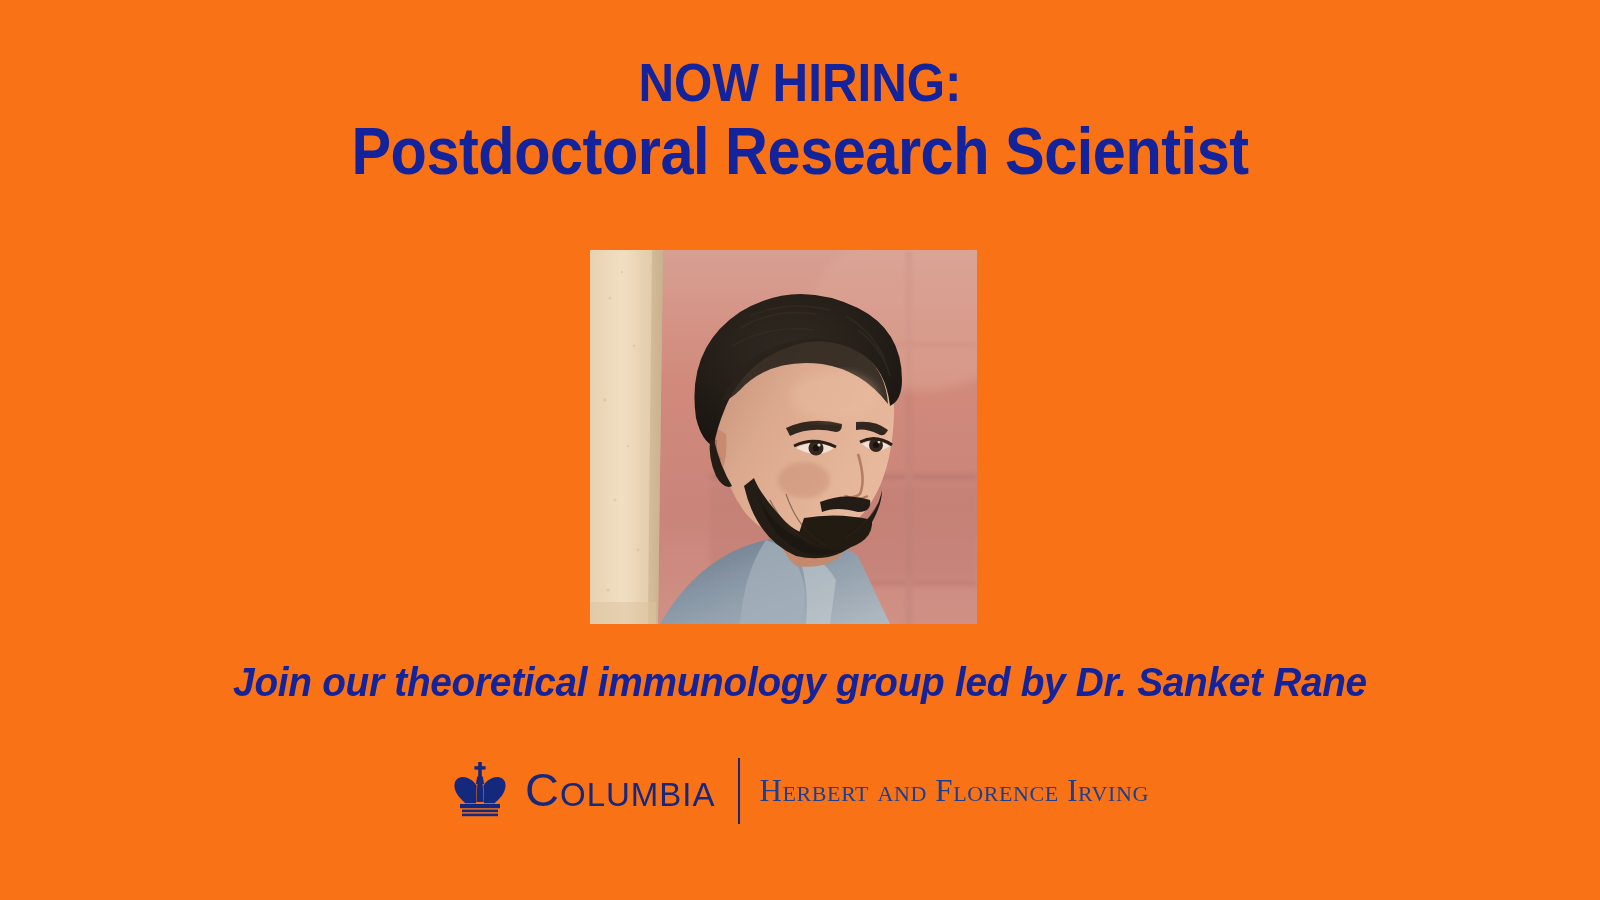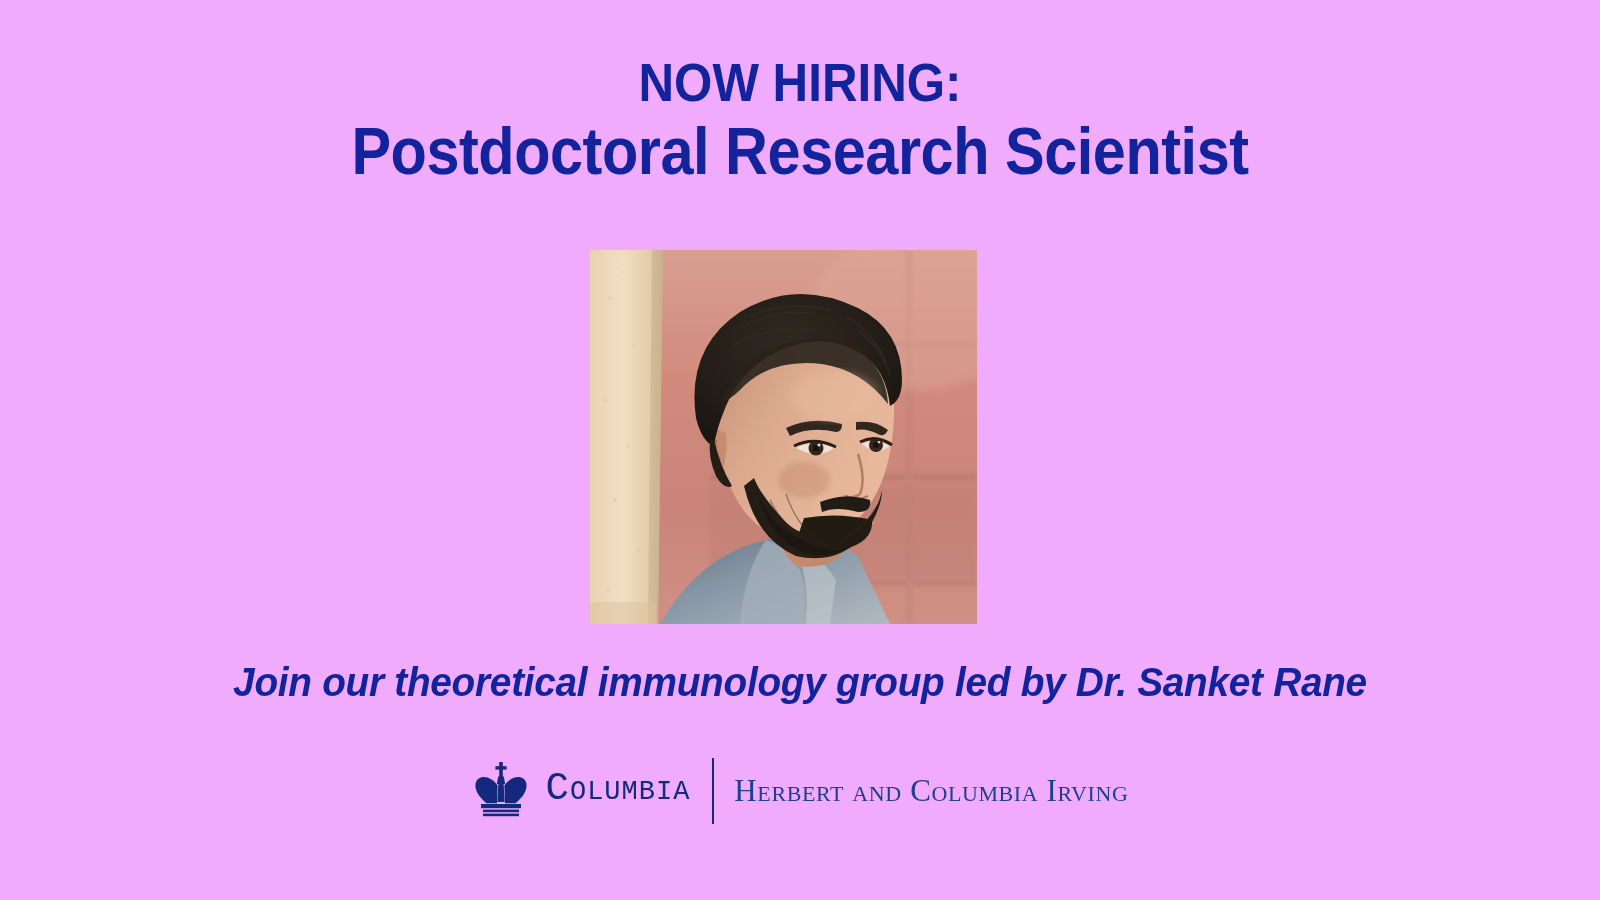--- a/index.html
+++ b/index.html
@@ -7,21 +7,21 @@
     padding: 0;
     background: #b5d7ec;
   }
   body {
     font-family: "Liberation Sans", sans-serif;
   }
   #poster {
     position: relative;
     width: 1600px;
     height: 900px;
-    background: #f0abfc;
+    background: #f97316;
     overflow: hidden;
   }
 
   
   .headline {
     position: absolute;
     left: 0;
     top: 55px;
     width: 1600px;
     text-align: center;
@@ -91,22 +91,22 @@
     align-items: center;
   }
   .crown-icon {
     width: 58px;
     height: 62px;
     margin-right: 16px;
     display: block;
   }
   .wordmark {
     color: #14287e;
-    font-family: Liberation Mono, monospace;
-    font-size: 39px;
+    font-family: Liberation Sans, sans-serif;
+    font-size: 47px;
     font-variant: small-caps;
     letter-spacing: 1px;
     line-height: 1;
     padding-bottom: 4px;
   }
   .divider {
     width: 2px;
     height: 66px;
     background: #14287e;
     margin: 0 20px 0 22px;
@@ -331,18 +331,18 @@
           <rect x="11.0" y="49.6" width="36.0" height="2.6"></rect>
           <rect x="11.0" y="53.6" width="36.0" height="2.6"></rect>
         </g>
       </svg>
 
       <div class="wordmark">Columbia</div>
 
       <div class="divider"></div>
 
       <div class="institute">
-        <span>Herbert and Columbia Irving</span>
+        <span>Herbert and Florence Irving</span>
       </div>
     </div>
   </div>
 
 </div>
 
 </body></html>

